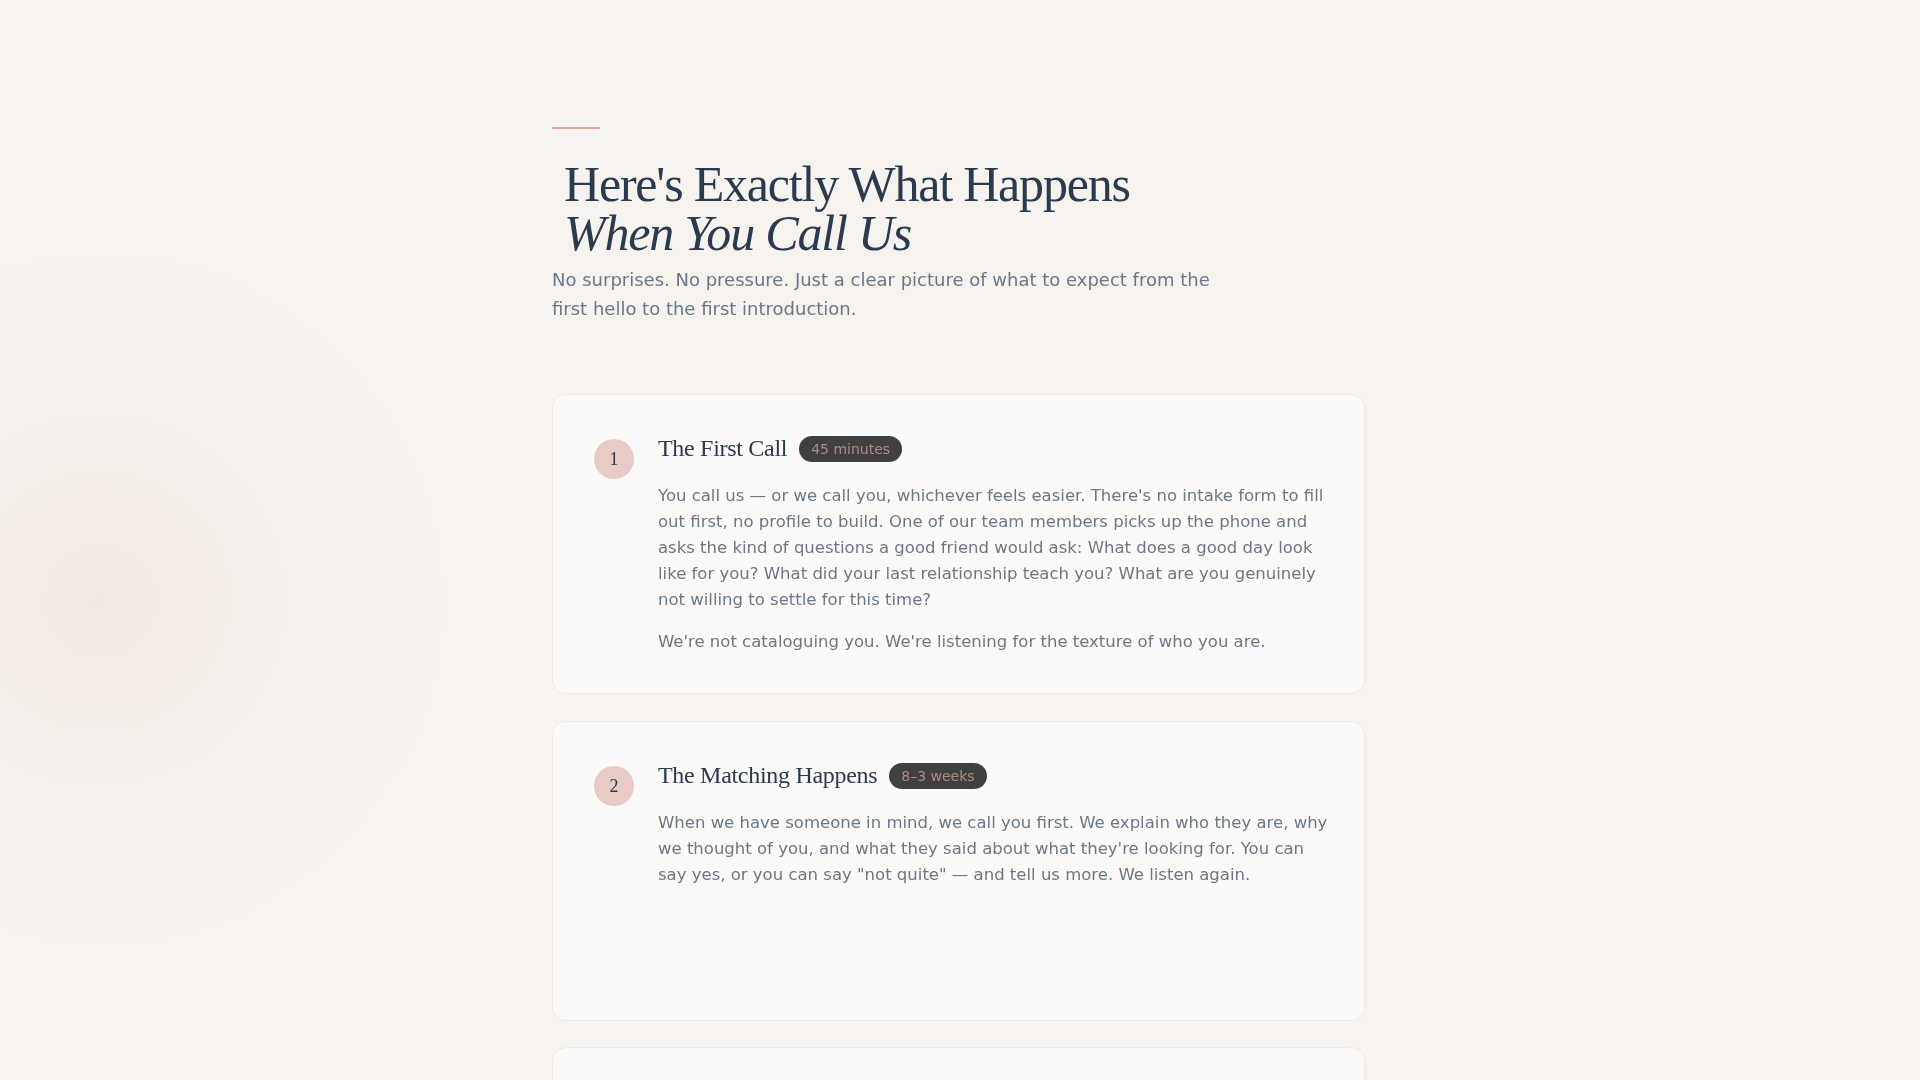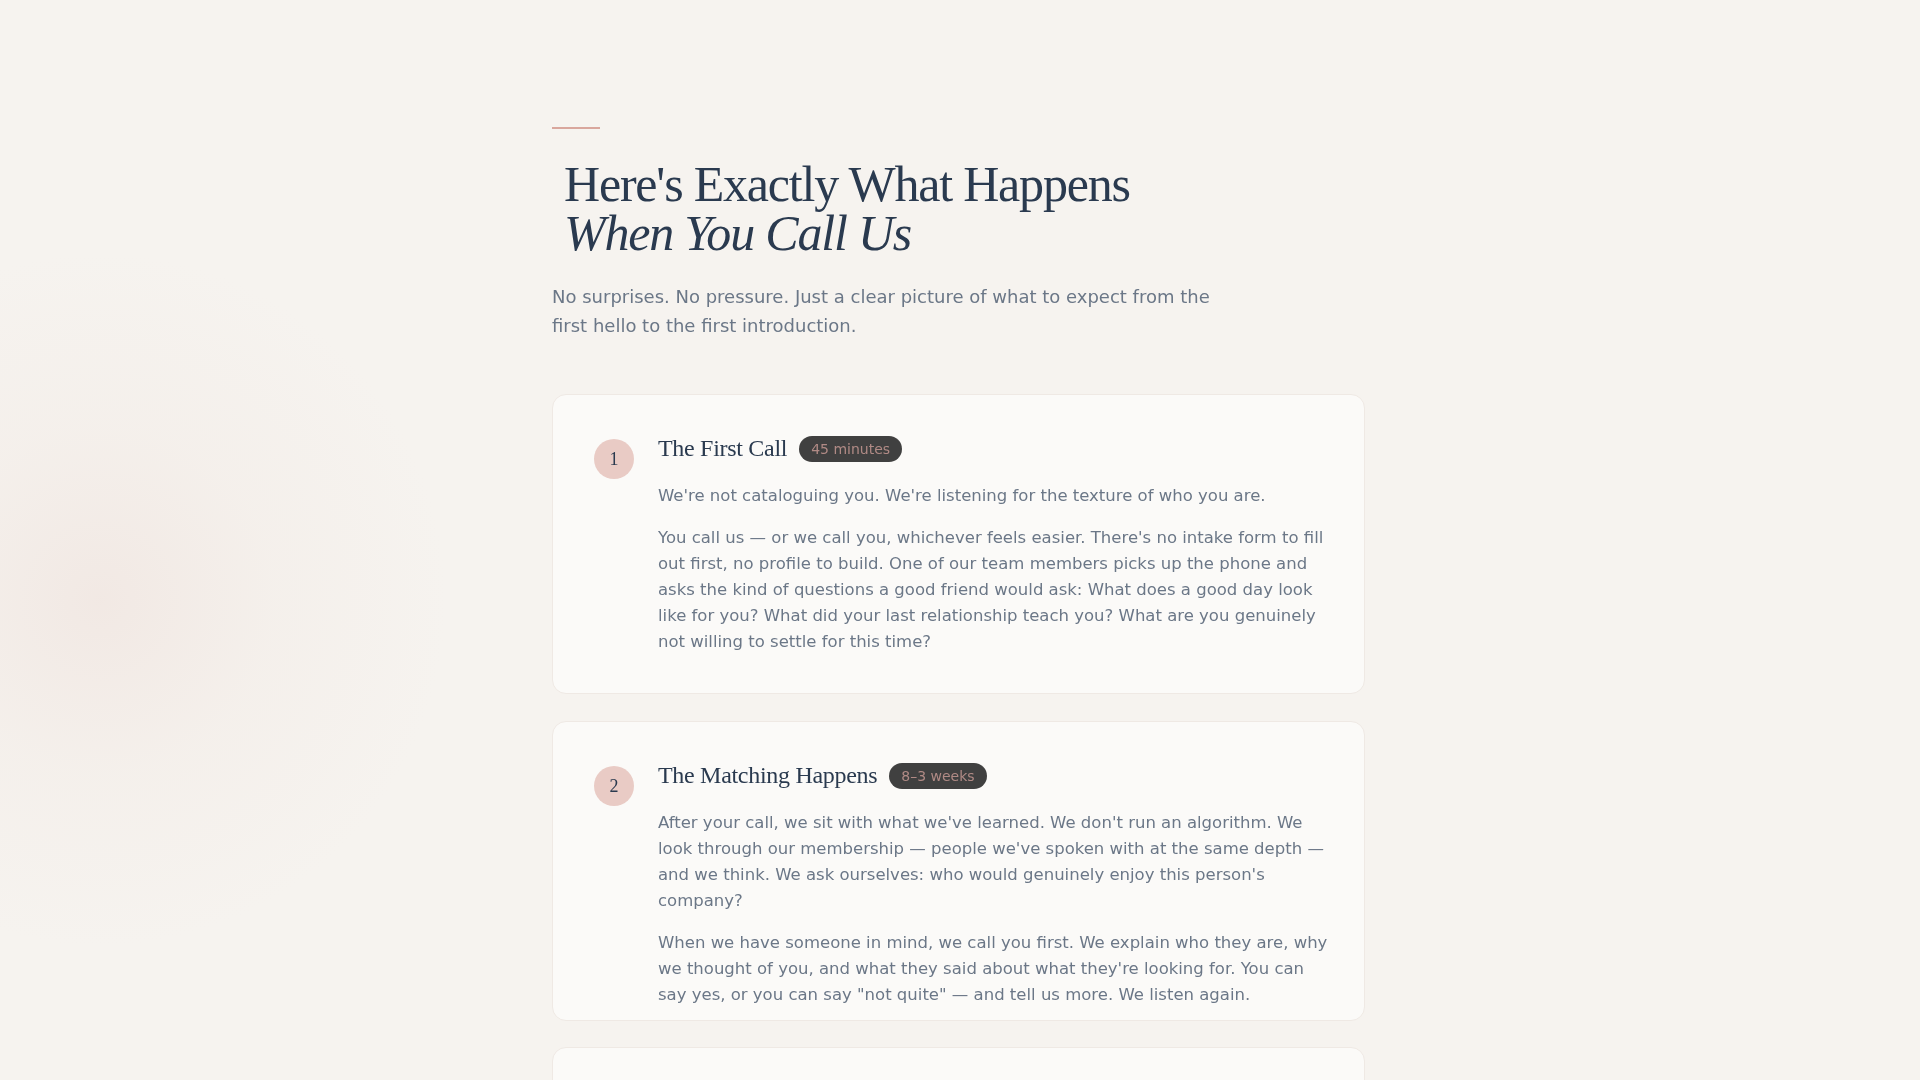--- a/index.html
+++ b/index.html
@@ -18,21 +18,21 @@
   .section { position:absolute; left:552px; top:0; width:815px; }
   .accent { position:absolute; left:0; top:127px; width:48px; height:2px; background:#d9a79d; }
   .title {
     position:absolute; left:0; top:148px; margin:12px;
     font-family:"Liberation Serif", "DejaVu Serif", serif;
     font-weight:400; font-size:50px; line-height:49px; color:#2a3a4f;
     letter-spacing:-1.2px; white-space:nowrap;
   }
   .title .l2 { display:block; font-style:italic; }
   .subtitle {
-    position:absolute; left:0; top:282px; width:680px; margin:0;
+    position:absolute; left:0; top:265px; width:680px; margin:0;
     font-size:18px; line-height:29px; color:#6b7787;
   }
   .card {
     position:absolute; left:0; width:813px; height:300px;
     background:#fbfaf8; border:1px solid #efe9e4; border-radius:14px;
     box-sizing:border-box;
   }
   .step-circle {
     position:absolute; left:41px; top:44px; width:40px; height:40px; border-radius:50%;
     background:#e9cbc5; color:#2a3a4f;
@@ -63,31 +63,30 @@
   </h1>
   <p class="subtitle">No surprises. No pressure. Just a clear picture of what to expect from the first hello to the first introduction.</p>
 
   <div class="card" style="top:394px;">
     <div class="step-circle">1</div>
     <div class="step-head">
       <span class="step-title">The First Call</span>
       <span class="badge">45 minutes</span>
     </div>
     <div class="step-body">
+      <p>You call us — or we call you, whichever feels easier. There's no intake form to fill out first, no profile to build. One of our team members picks up the phone and asks the kind of questions a good friend would ask: What does a good day look like for you? What did your last relationship teach you? What are you genuinely not willing to settle for this time?</p>
       <p>We're not cataloguing you. We're listening for the texture of who you are.</p>
-      <p>You call us — or we call you, whichever feels easier. There's no intake form to fill out first, no profile to build. One of our team members picks up the phone and asks the kind of questions a good friend would ask: What does a good day look like for you? What did your last relationship teach you? What are you genuinely not willing to settle for this time?</p>
     </div>
   </div>
 
   <div class="card" style="top:721px;">
     <div class="step-circle">2</div>
     <div class="step-head">
       <span class="step-title">The Matching Happens</span>
       <span class="badge">8–3 weeks</span>
     </div>
     <div class="step-body">
-      <p>After your call, we sit with what we've learned. We don't run an algorithm. We look through our membership — people we've spoken with at the same depth — and we think. We ask ourselves: who would genuinely enjoy this person's company?</p>
       <p>When we have someone in mind, we call you first. We explain who they are, why we thought of you, and what they said about what they're looking for. You can say yes, or you can say "not quite" — and tell us more. We listen again.</p>
     </div>
   </div>
 
   <div class="card" style="top:1047px;"></div>
 </div>
 
 </body></html>

